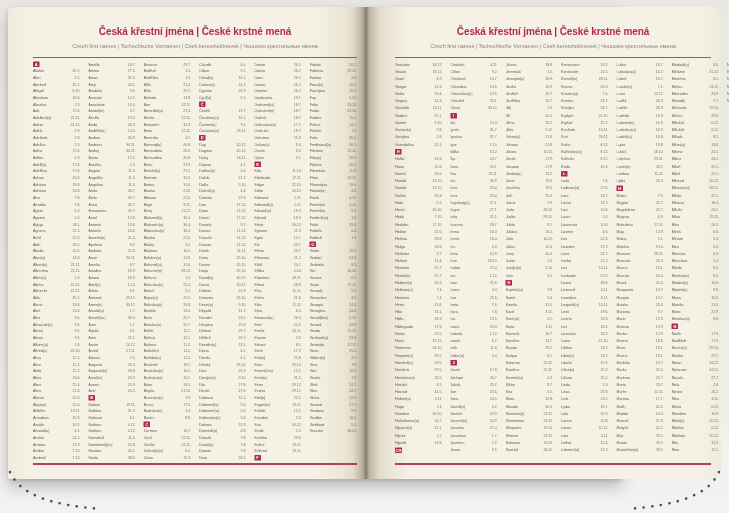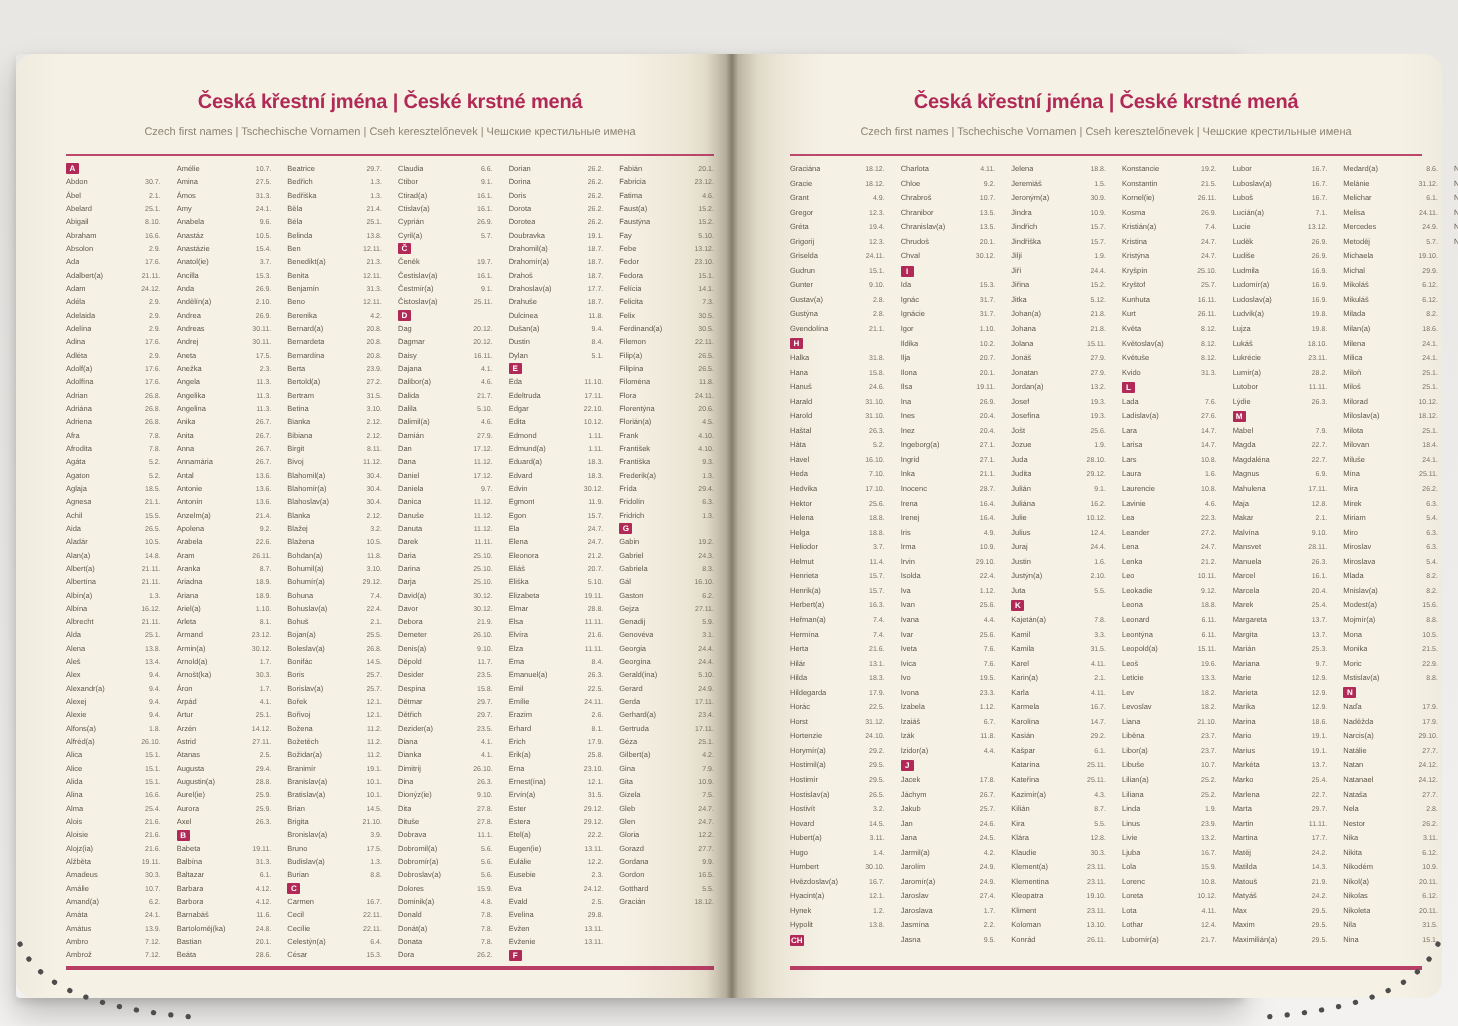--- a/index.html
+++ b/index.html
@@ -1,20 +1,20 @@
 <!DOCTYPE html>
 <html style="--accent: #b12a57;"><head>
 <meta charset="utf-8">
 <style>
   html,body{margin:0;padding:0;width:729px;height:513px;overflow:hidden;
     font-family:"Liberation Sans",sans-serif;
     background:linear-gradient(180deg,#e8e7e4 0%,#edecea 55%,#f3f2f0 100%);}
   .book{position:absolute;left:8px;top:7px;width:614px;height:472px;
     box-shadow:0 8px 16px rgba(0,0,0,.22),0 2px 4px rgba(0,0,0,.12);
-    border-radius:2px;margin-top:20px;}
+    border-radius:2px;}
   .page{position:absolute;top:0;height:100%;}
   .page.left{left:0;width:357px;border-radius:9px 0 0 9px;
     background:linear-gradient(90deg,#efebdf 0%,#f5f1e5 6%,#f5f1e5 85%,#ece6d6 94%,#dcd5c2 98%,#cbc4b0 100%);}
   .page.right{left:357px;width:356px;border-radius:0 9px 9px 0;
     background:linear-gradient(90deg,#c9c2ae 0%,#d9d2bf 2%,#ebe6d7 7%,#f5f1e5 13%,#f5f1e5 94%,#efebdf 100%);}
   .gutter{position:absolute;left:345px;top:0;width:26px;height:100%;pointer-events:none;
     background:linear-gradient(90deg,rgba(60,50,38,0) 0%,rgba(60,50,38,.18) 38%,rgba(35,28,18,.42) 50%,rgba(60,50,38,.16) 62%,rgba(60,50,38,0) 100%);}
   .head-title{position:absolute;top:19px;text-align:center;
     font-size:10px;font-weight:bold;letter-spacing:-.1px;color:var(--accent);white-space:nowrap;}
   .subwrap{position:absolute;top:36px;height:8px;}

